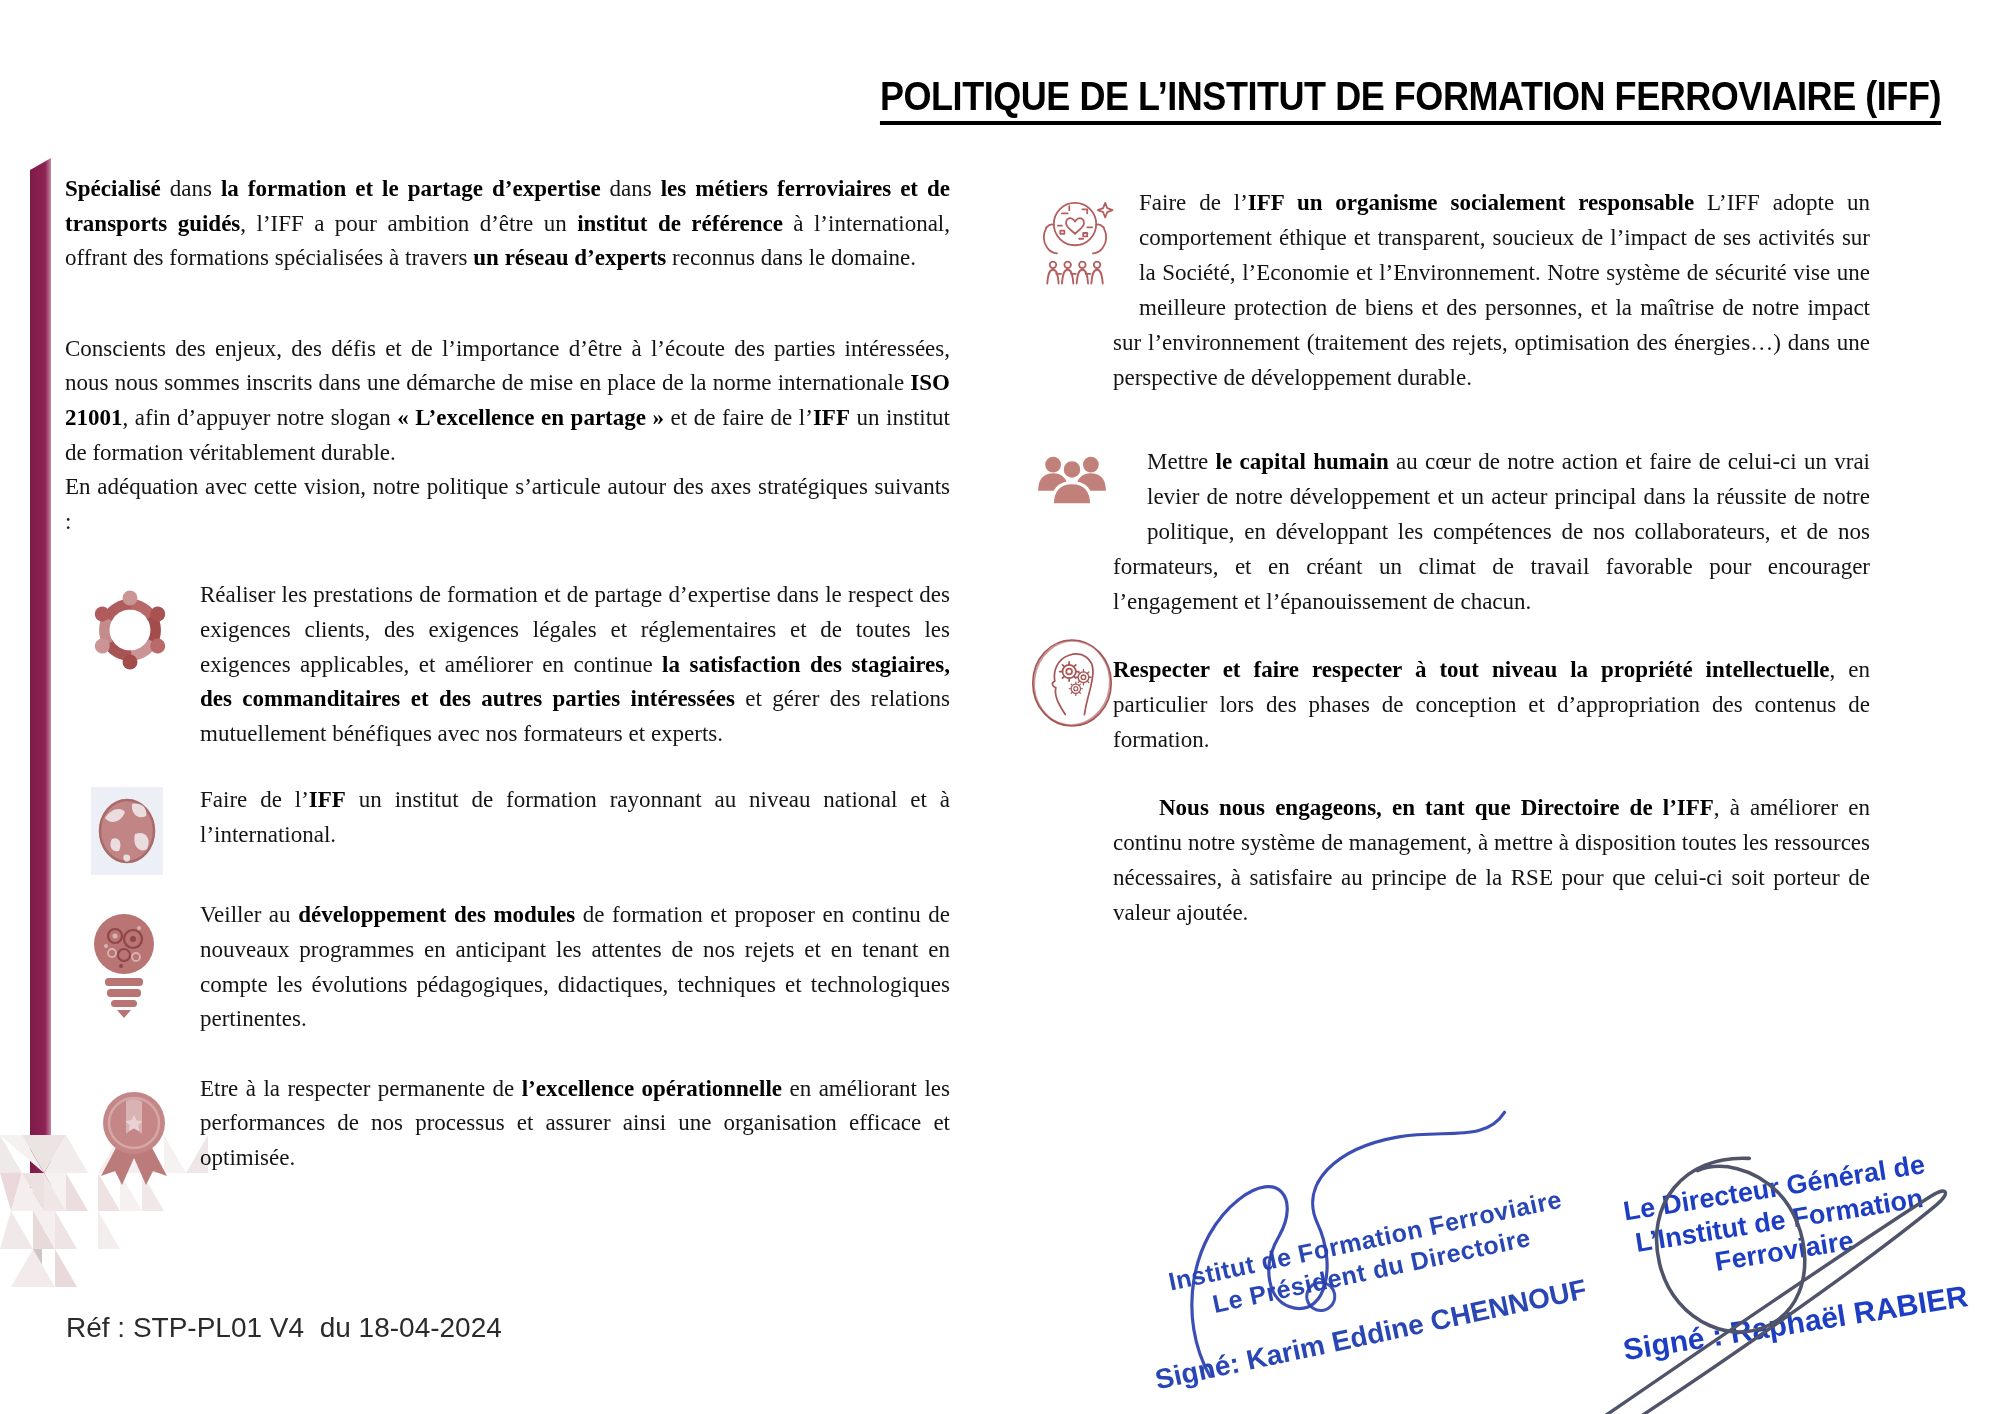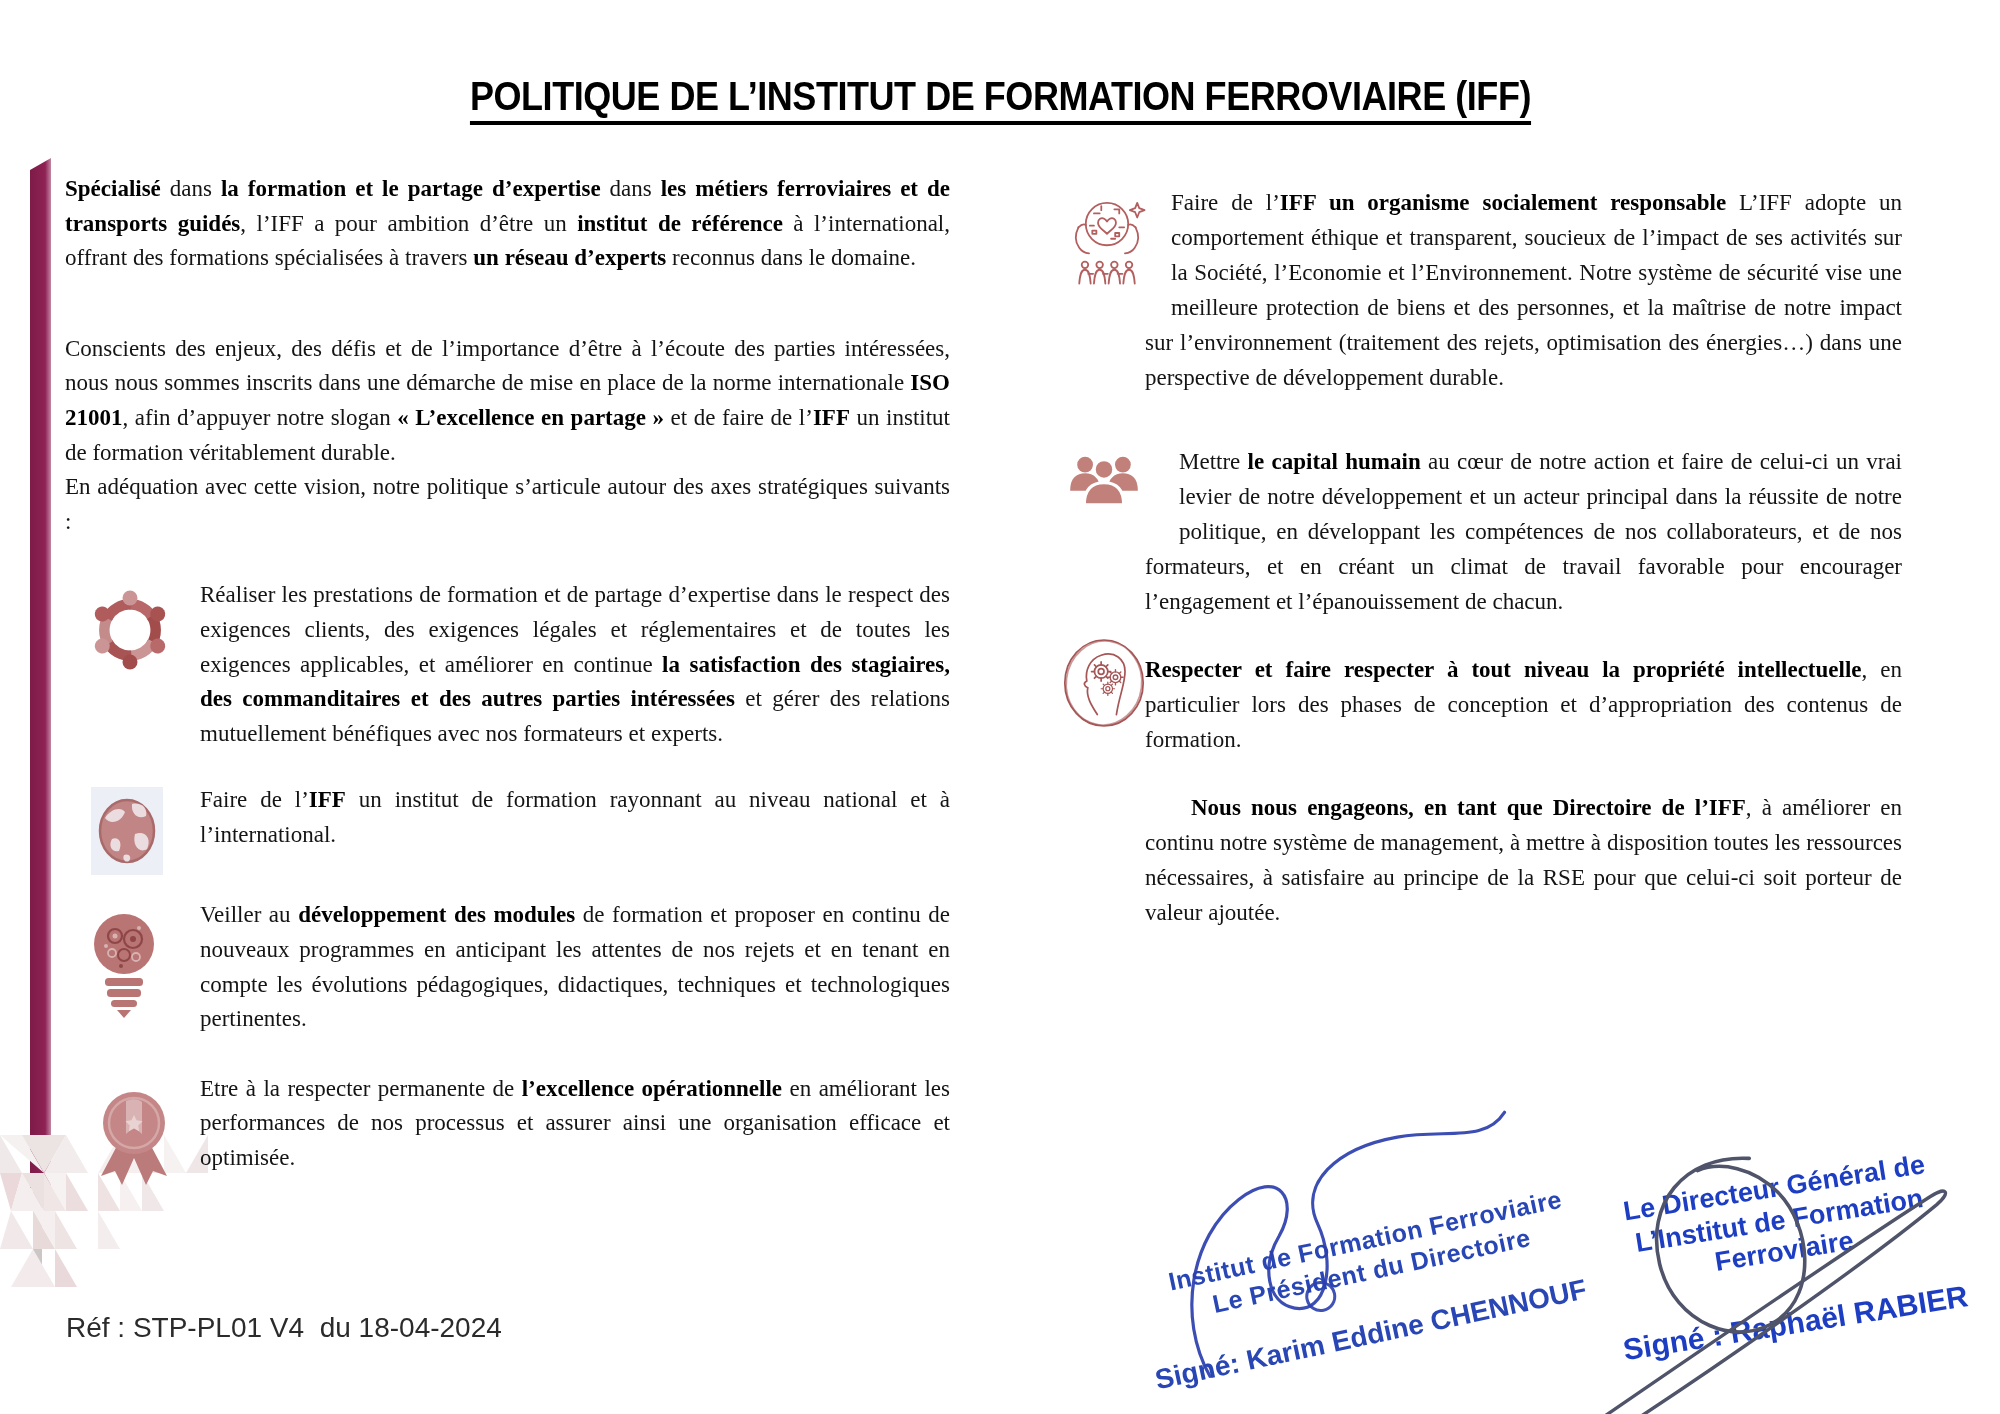--- a/index.html
+++ b/index.html
@@ -7,28 +7,28 @@
         font-family:"Liberation Serif",serif;color:#111;}
 
   
   .ribbon{position:absolute;left:30px;top:158px;width:21px;height:1030px;
           background:linear-gradient(90deg,#7e1b48 0%,#8e2254 72%,#c387a2 100%);
           clip-path:polygon(0 12px,100% 0,100% 100%,0 100%);}
   .ribbon-tail{position:absolute;left:33px;top:1186px;width:9px;height:88px;background:#cbc7c7;}
   .mosaic{position:absolute;left:0;top:1075px;}
 
   
-  .title-wrap{position:absolute;top:74px;left:0;width:100%;text-align:center;}
+  .title-wrap{position:absolute;top:74px;left:0;width:100%;text-align:right;}
   .title{display:inline-block;margin:0;font-family:"Liberation Sans",sans-serif;font-weight:bold;
          font-size:40px;letter-spacing:-0.5px;transform:scaleX(0.9);color:#000;
          border-bottom:4px solid #000;padding-bottom:3px;line-height:1.1;}
 
   
   .col-left{position:absolute;left:65px;top:172px;width:885px;}
-  .col-right{position:absolute;left:1113px;top:185px;width:757px;margin-left:32px;}
+  .col-right{position:absolute;left:1113px;top:185px;width:757px;}
 
   .para{font-size:23px;line-height:34.6px;text-align:justify;margin:0;color:#141414;}
   .para b{font-weight:bold;color:#000;}
   .col-right .para{line-height:35px;}
 
   .p-gap{margin-bottom:56px;}
   .bullets{margin-top:39px;}
   .bullet-row{display:flex;align-items:flex-start;}
   .bullet-icon-cell{flex:0 0 135px;box-sizing:border-box;padding-left:26px;}
   .bullet-text{flex:1;}

